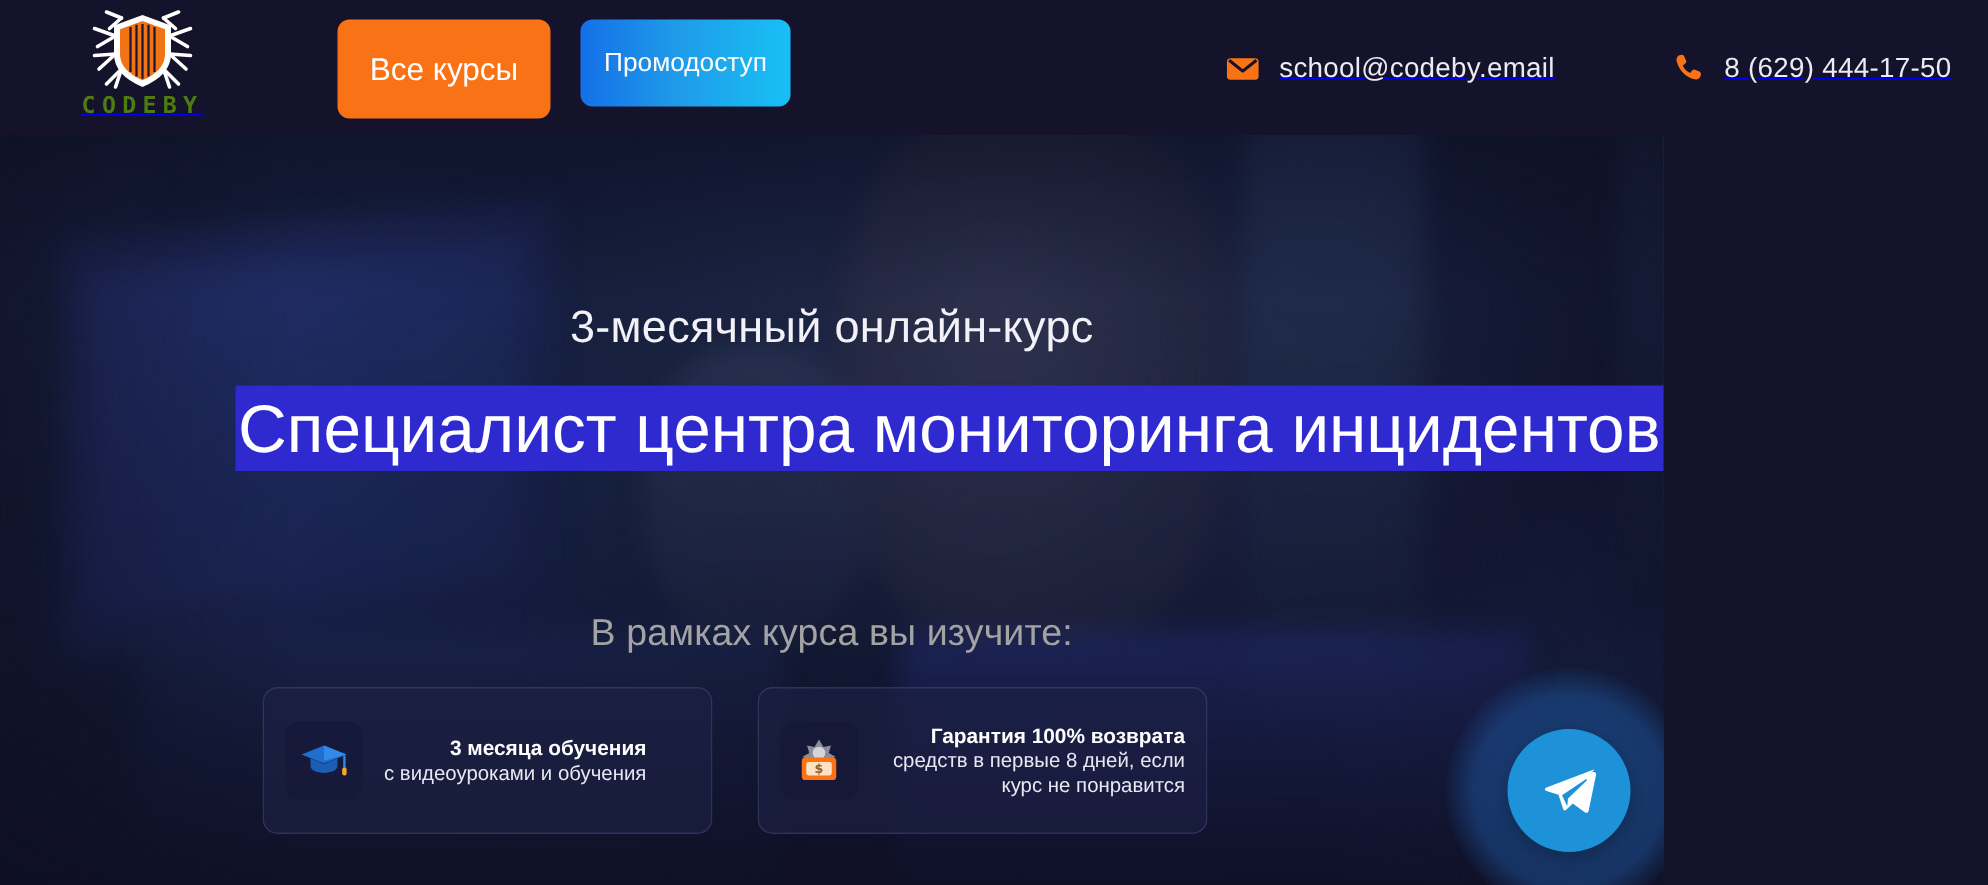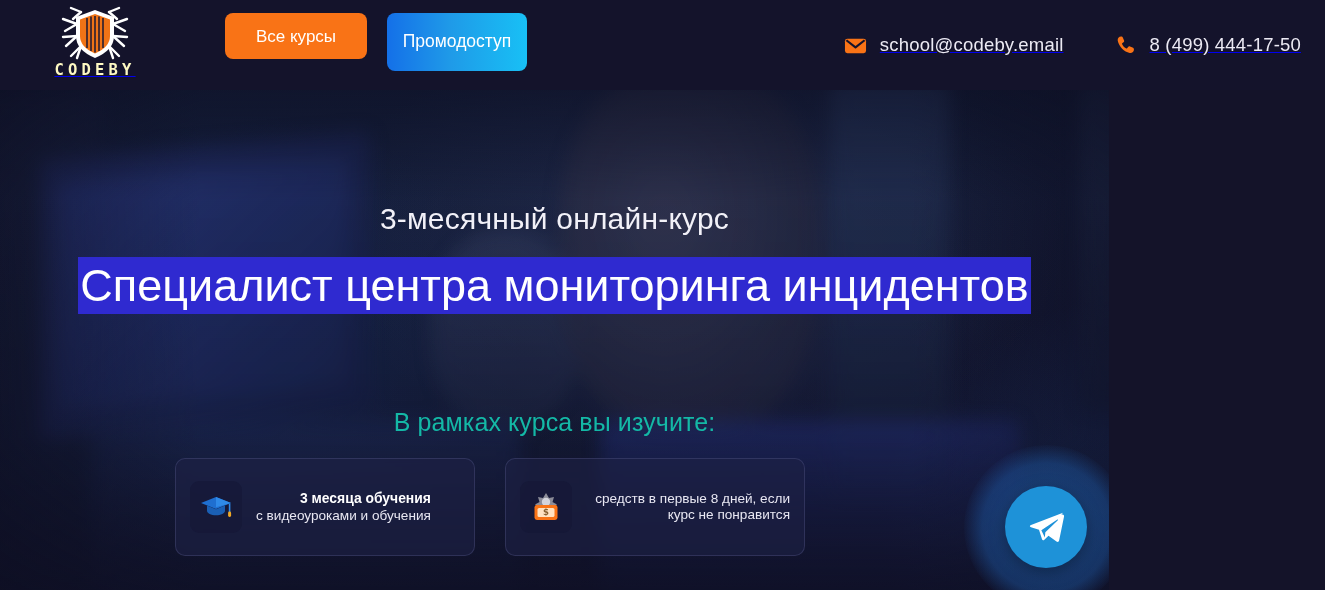--- a/index.html
+++ b/index.html
@@ -15,39 +15,39 @@
   .header{
     position:absolute;top:0;left:0;width:1325px;height:90px;
     background:#14132b;z-index:40;
     display:flex;align-items:center;
   }
   .logo-wrap{position:absolute;left:36px;top:6px;width:118px;height:78px;
     display:flex;flex-direction:column;align-items:center;justify-content:flex-start}
   .logo-mark{width:72px;height:56px;display:block}
   .logo-word{
     margin-top:1px;font-size:15.5px;letter-spacing:4.2px;font-weight:700;
-    color:#fef9c3;font-family:"DejaVu Sans Mono","Liberation Mono",monospace;
+    color:#4d7c0f;font-family:"DejaVu Sans Mono","Liberation Mono",monospace;
     line-height:1;
   }
 
   .btn{
     border:none;cursor:pointer;color:#fff;border-radius:8px;
     font-family:inherit;line-height:1;white-space:nowrap;
   }
   .btn-courses{
-    position:absolute;left:225px;top:13px;width:142px;height:46px;
-    background:#f97316;font-size:17px;
+    position:absolute;left:225px;top:13px;width:142px;height:66px;
+    background:#f97316;font-size:21px;
   }
   .btn-promo{
     position:absolute;left:387px;top:13px;width:140px;height:58px;
     background:linear-gradient(90deg,#1470e8 0%,#1f9ae8 45%,#18c0f5 100%);
     font-size:17.5px;
   }
 
-  .contacts{position:absolute;right:24px;top:0;height:90px;display:flex;align-items:center;gap:50px}
+  .contacts{position:absolute;right:24px;top:0;height:90px;display:flex;align-items:center;gap:77px}
   .contact{display:flex;align-items:center;gap:13px}
   .contact .ic{width:23px;height:23px;display:block;flex:none}
   .contact .tx{font-size:18.5px;color:#eceaf4;letter-spacing:.2px;white-space:nowrap}
 
   
   .hero{
     position:absolute;left:0;top:90px;width:1109px;height:500px;overflow:hidden;
     background:#111d35;
   }
   .bg-base{
@@ -77,31 +77,31 @@
       linear-gradient(90deg, rgba(14,14,34,.55) 0%, rgba(14,14,34,0) 18%, rgba(14,14,34,0) 82%, rgba(14,14,34,.45) 100%);
   }
 
   
   .hero-content{position:absolute;inset:0;z-index:10}
   .eyebrow{
     position:absolute;left:0;right:0;top:112px;text-align:center;
     font-size:30px;color:#f2f1f8;letter-spacing:.2px;
   }
   .title{
-    position:absolute;left:0;right:0;top:167px;text-align:center;
+    position:absolute;left:0;right:0;top:167px;text-align:right;
     font-size:45px;line-height:58px;font-weight:400;color:#fff;
   }
   .title .sel{
     background:#2f2ad0;color:#fff;
     box-decoration-break:clone;-webkit-box-decoration-break:clone;
     padding:3px 2px;
   }
   .subtitle{
     position:absolute;left:0;right:0;top:318px;text-align:center;
-    font-size:25px;color:#14b8a6;letter-spacing:.1px;
+    font-size:25px;color:#a3a3a3;letter-spacing:.1px;
   }
 
   
   .cards{
     position:absolute;left:175px;top:368px;width:960px;
     display:flex;gap:30px;text-align:right;
   }
   .card{
     width:300px;height:98px;border-radius:10px;
     background:rgba(30,33,70,.60);
@@ -180,21 +180,21 @@
         <svg class="ic" viewBox="0 0 24 24">
           <rect x="1" y="5" width="22" height="15" rx="2.5" fill="#f97316"></rect>
           <path d="M2.5 6.5 L12 14 L21.5 6.5" stroke="#14132b" stroke-width="2.2" fill="none" stroke-linejoin="round"></path>
         </svg>
         <span class="tx">school@codeby.email</span>
       </a>
       <a class="contact" href="#">
         <svg class="ic" viewBox="0 0 24 24">
           <path d="M7.4 2.6c1 0 1.6.5 2 1.5l1.1 2.6c.3.8.1 1.5-.6 2l-1.3 1c-.2.2-.3.4-.2.7.7 1.9 2.6 3.9 4.6 4.7.3.1.5 0 .7-.2l1-1.3c.5-.7 1.2-.9 2-.6l2.6 1.1c1 .4 1.5 1 1.5 2 0 2.3-2 4-4.4 3.6C10.6 18.6 5.4 13.4 3.9 7 3.5 4.6 5.1 2.6 7.4 2.6z" fill="#f97316"></path>
         </svg>
-        <span class="tx">8 (499) 444-17-50</span>
+        <span class="tx">8 (629) 444-17-50</span>
       </a>
     </div>
   </header>
 
   <section class="hero">
     <div class="bg-base"></div>
     <div class="bg-shapes">
       <div class="mon m3"></div>
         <div class="mon m1"></div>
         <div class="mon m2"></div>
@@ -240,20 +240,21 @@
           <div class="card-ic">
             <svg width="36" height="36" viewBox="0 0 36 36">
               <path d="M18 4 L21 9 L26 8 L24.5 13 L29 15.5 L24 18 H12 L7 15.5 L11.5 13 L10 8 L15 9 Z" fill="#8c8c98"></path>
               <circle cx="18" cy="13" r="4.2" fill="#d4d4dc"></circle>
               <rect x="6.5" y="16" width="23" height="15" rx="2.4" fill="#f97316"></rect>
               <rect x="9.5" y="19" width="17" height="9" rx="1.6" fill="#ffe2c2"></rect>
               <text x="18" y="26.3" font-size="8.5" font-weight="700" fill="#8a6030" text-anchor="middle" font-family="DejaVu Sans, sans-serif">$</text>
             </svg>
           </div>
           <div class="card-tx">
+            <b>Гарантия 100% возврата</b>
             <span>средств в первые 8 дней, если курс не понравится</span>
           </div>
         </div>
 
       </div>
     </div>
 
     <div class="tg-wrap">
       <div class="tg-halo"></div>
       <button class="tg-btn" aria-label="Telegram">

